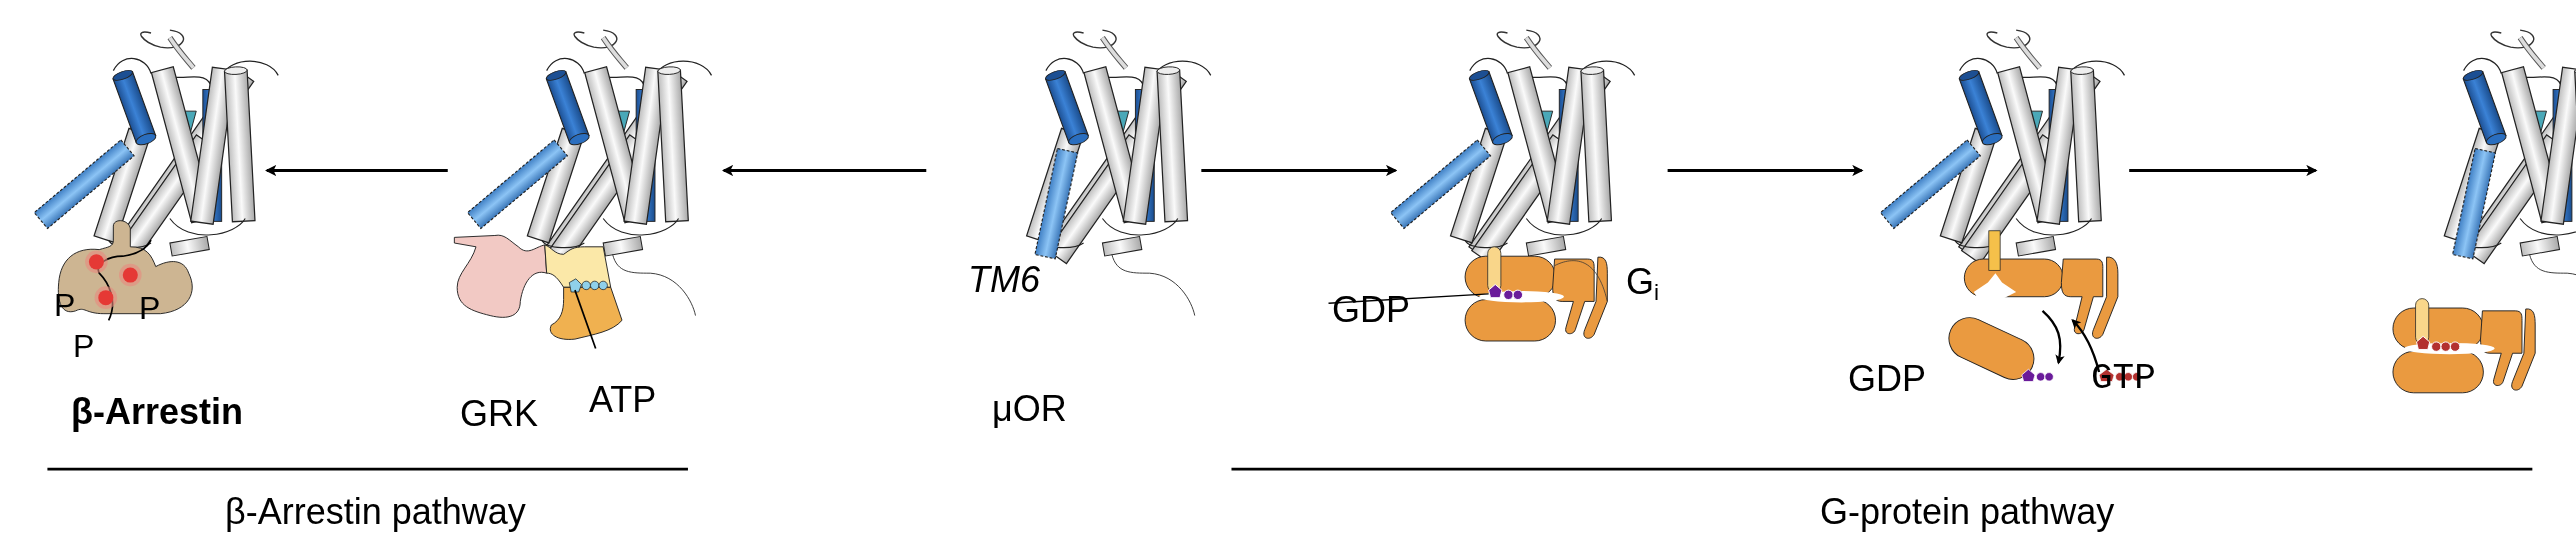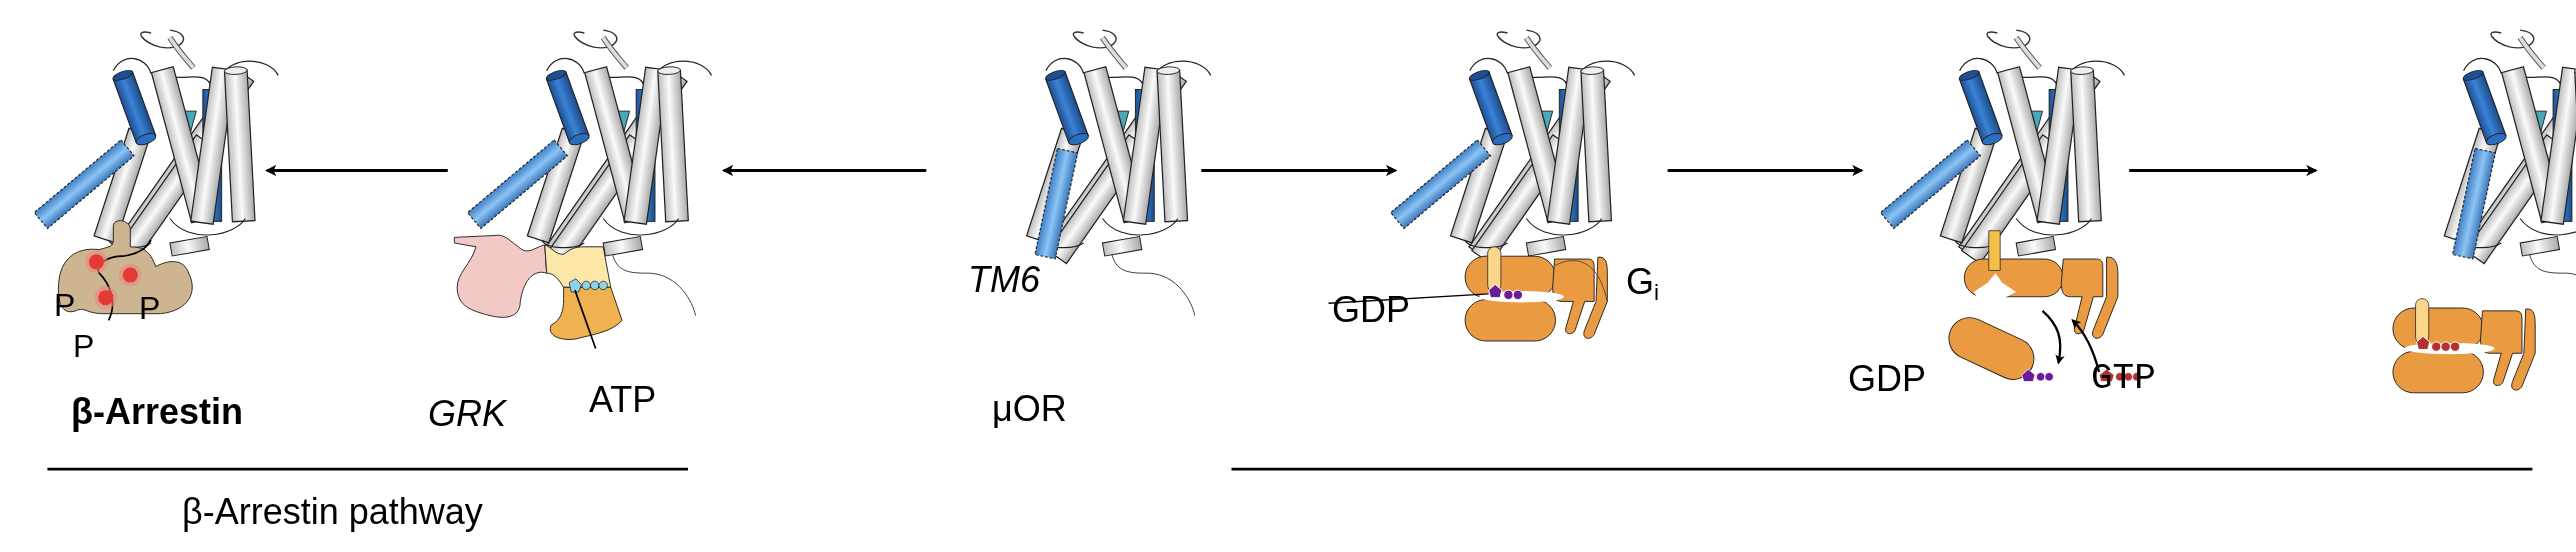--- a/index.html
+++ b/index.html
@@ -1,20 +1,20 @@
 <!DOCTYPE html>
 <html style="font-size:15px"><head>
 <meta charset="utf-8">
 <style>
   html, body { margin: 0; padding: 0; background: #ffffff; }
   body { width: 2576px; height: 552px; position: relative; overflow: hidden;
          font-family: "Liberation Sans", "DejaVu Sans", sans-serif; color: #000; }
   #stage { position: absolute; left: 0; top: 0; width: 2576px; height: 552px; }
   .lbl { position: absolute; font-size: 36px; line-height: 1; white-space: nowrap; color: #000; }
-  .pathway-label { position: absolute; font-size: 36px; line-height: 1; white-space: nowrap; }
+  .pathway-label { position: absolute; font-size: 36px; line-height: 1; white-space: nowrap; margin-left: 43px; }
   sub.gi { font-size: 22.6px; vertical-align: -5.7px; }
 </style>
 </head>
 <body>
 
 <div id="stage">
 <svg width="2576" height="552" viewBox="0 0 2734 586" xmlns="http://www.w3.org/2000/svg">
   <defs>
     <linearGradient id="gGray" x1="0" x2="1" y1="0" y2="0">
       <stop offset="0" stop-color="#bdbdbd"></stop>
@@ -222,27 +222,28 @@
   <line x1="50" y1="498" x2="730" y2="498" stroke="#000" stroke-width="3"></line>
   <line x1="1307" y1="498" x2="2688" y2="498" stroke="#000" stroke-width="3"></line>
 </svg>
 
 
 <div class="lbl" style="left:54px;top:289px;font-size:32px;">P</div>
 <div class="lbl" style="left:139px;top:292px;font-size:32px;">P</div>
 <div class="lbl" style="left:73px;top:330px;font-size:32px;">P</div>
 <div class="lbl" style="left:71px;top:394px;font-weight:bold;">β-Arrestin</div>
 
-<div class="lbl" style="left:428px;top:396px;font-style:italic;">GRK</div>
+<div class="lbl" style="left:460px;top:396px;">GRK</div>
 <div class="lbl" style="left:589px;top:382px;text-align:right;">ATP</div>
 
 <div class="lbl" style="left:968px;top:262px;font-style:italic;">TM6</div>
 <div class="lbl" style="left:992px;top:391px;">μOR</div>
 
 <div class="lbl" style="left:1332px;top:292px;">GDP</div>
 <div class="lbl" style="left:1626px;top:264px;"><span>G</span><sub class="gi">i</sub></div>
 
 <div class="lbl" style="left:1848px;top:361px;">GDP</div>
 <div class="lbl" style="left:2091px;top:361px;font-family:Liberation Mono, monospace;">GTP</div>
 
 <div class="pathway-label" style="left:182px;top:494px;">β-Arrestin pathway</div>
+<div class="pathway-label" style="left:1777px;top:494px;">G-protein pathway</div>
 </div>
 
 
 </body></html>

